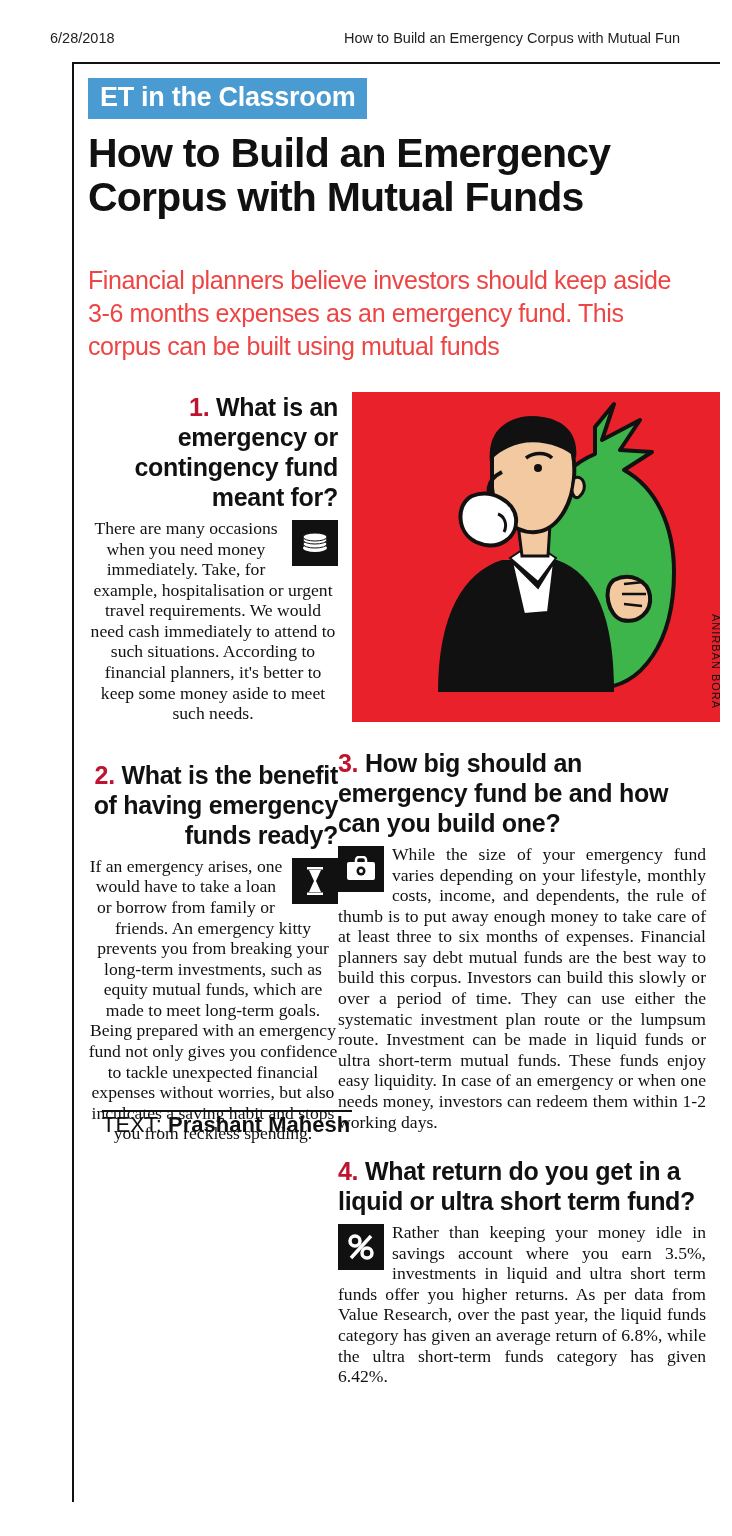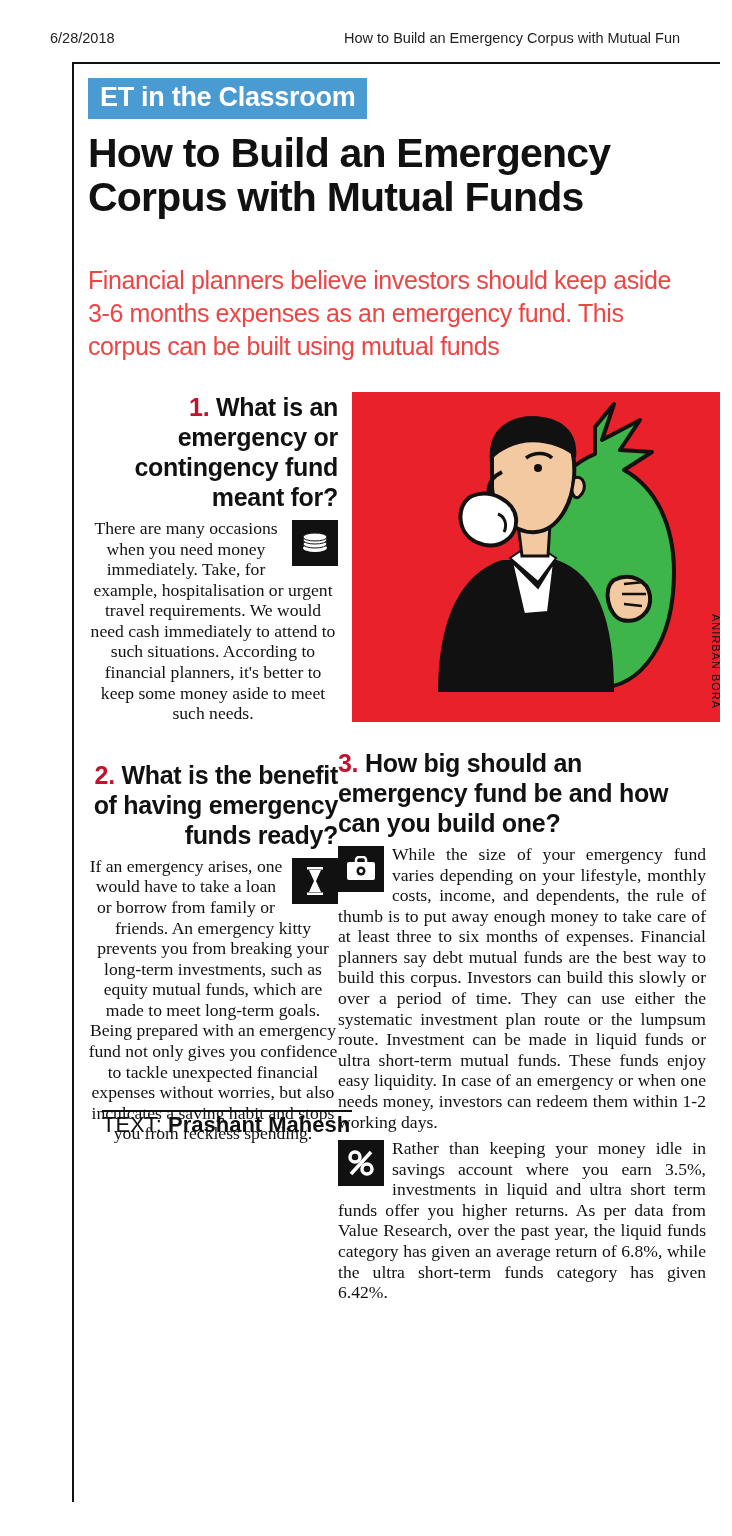--- a/index.html
+++ b/index.html
@@ -208,20 +208,24 @@
           <svg width="32" height="26" viewBox="0 0 32 26">
             <path d="M11 6 V4 a3 3 0 0 1 3-3 h4 a3 3 0 0 1 3 3 V6" fill="none" stroke="#fff" stroke-width="2.5"></path>
             <rect x="2" y="6" width="28" height="18" rx="2" fill="#fff"></rect>
             <circle cx="16" cy="15" r="4.5" fill="#111"></circle>
             <circle cx="16" cy="15" r="2" fill="#fff"></circle>
           </svg>
         </span>
         <span>While the size of your emergency fund varies depending on your lifestyle, monthly costs, income, and dependents, the rule of thumb is to put away enough money to take care of at least three to six months of expenses. Financial planners say debt mutual funds are the best way to build this corpus. Investors can build this slowly or over a period of time. They can use either the systematic investment plan route or the lumpsum route. Investment can be made in liquid funds or ultra short-term mutual funds. These funds enjoy easy liquidity. In case of an emergency or when one needs money, investors can redeem them within 1-2 working days.</span>
       </div>
 
+      <div class="q" style="margin-top:24px;">
+        <span class="num">4.</span>
+        <span>What return do you get in a liquid or ultra short term fund?</span>
+      </div>
 
       <div class="body-text">
         <span class="icon-box left">
           <svg width="30" height="30" viewBox="0 0 30 30">
             <circle cx="9" cy="9" r="5" fill="none" stroke="#fff" stroke-width="3.5"></circle>
             <circle cx="21" cy="21" r="5" fill="none" stroke="#fff" stroke-width="3.5"></circle>
             <line x1="25" y1="4" x2="5" y2="26" stroke="#fff" stroke-width="3.5"></line>
           </svg>
         </span>
         <span>Rather than keeping your money idle in savings account where you earn 3.5%, investments in liquid and ultra short term funds offer you higher returns. As per data from Value Research, over the past year, the liquid funds category has given an average return of 6.8%, while the ultra short-term funds category has given 6.42%.</span>

